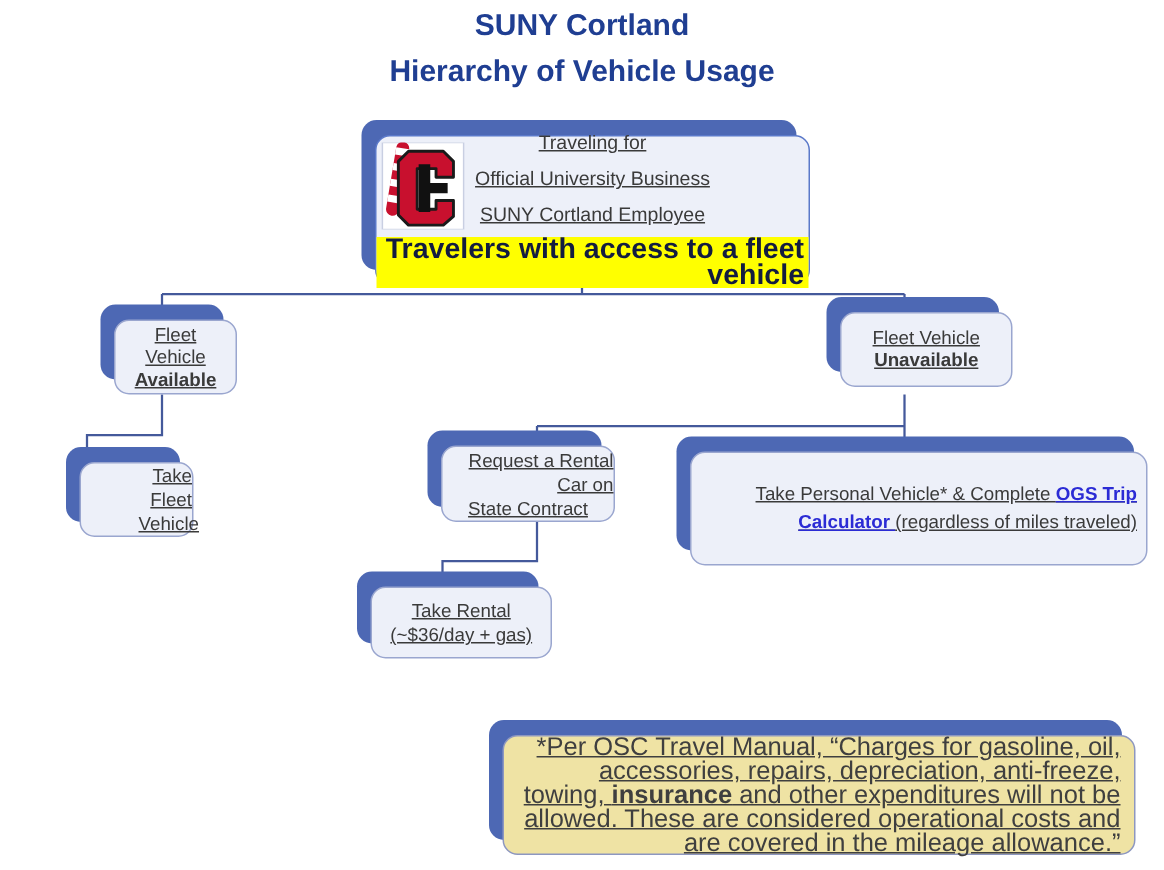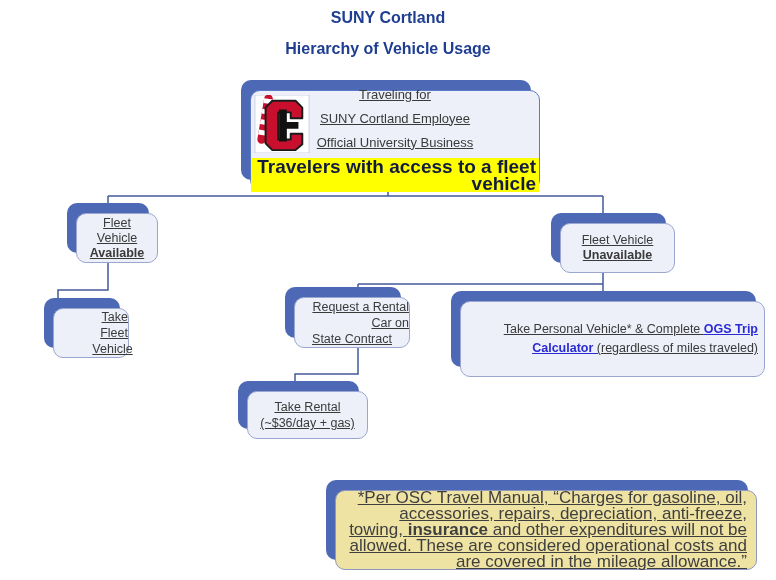--- a/index.html
+++ b/index.html
@@ -13,39 +13,39 @@
     --note-fill:#efe3a4;
     --logo-red:#c8102e;
   }
   html,body{margin:0;padding:0;background:#fff;}
   #canvas{
     position:relative;width:776px;height:580px;background:#ffffff;overflow:hidden;
     font-family:"Liberation Sans","DejaVu Sans",sans-serif;
   }
   .title{
     position:absolute;top:2px;left:0;width:776px;text-align:center;z-index:2;
-    color:var(--title-text);font-size:16px;line-height:31px;font-weight:600;
+    color:var(--title-text);font-size:20px;line-height:31px;font-weight:600;
   }
   #connectors{position:absolute;left:0;top:0;z-index:0;color:var(--connector);}
   .node{
     position:absolute;z-index:1;box-sizing:border-box;
     background:var(--box-fill);border:1.4px solid var(--box-border);border-radius:10px;
     box-shadow:-9px -10px 0 var(--shadow-blue);
     display:flex;flex-direction:column;justify-content:center;align-items:center;
     text-align:right;color:#3a3a3a;font-size:12.5px;line-height:16px;text-decoration:underline;
   }
   #n-root{left:250px;top:90px;width:290px;height:100px;border-color:#5b79c9;line-height:24px;font-size:13px;}
   #n-root .hl{
     display:inline-block;background:var(--highlight-bg);color:#131c40;font-weight:bold;
     font-size:19px;line-height:17px;padding:0 3px;margin-top:3px;
   }
   .logo{position:absolute;left:3px;top:4px;width:56px;height:58px;}
   #n-available{left:76px;top:213px;width:82px;height:50px;line-height:15px;font-size:12.5px;}
   #n-takefleet{left:53px;top:308px;width:76px;height:50px;padding-left:43px;}
-  #n-unavailable{left:560px;top:223px;width:115px;height:50px;line-height:15px;}
+  #n-unavailable{left:560px;top:208px;width:115px;height:50px;line-height:15px;}
   #n-request{left:294px;top:297px;width:116px;height:51px;}
   #n-personal{left:460px;top:301px;width:305px;height:76px;font-size:12.5px;line-height:19px;padding:0 6px;}
   #n-personal .line2{white-space:nowrap;font-size:12px;margin-top:4px;}
   #n-personal a{color:var(--link-blue);font-weight:bold;text-decoration:underline;}
   #n-takerental{left:247px;top:391px;width:121px;height:48px;}
   #n-note{
     left:335px;top:490px;width:422px;height:80px;background:var(--note-fill);
     border-color:#8d97c0;color:#3f3f3f;font-size:17px;line-height:16px;padding:0 9px;
   }
   .b{font-weight:bold;}
@@ -69,22 +69,22 @@
 
   <div class="node" id="n-root">
     <svg class="logo" viewBox="0 0 56 60">
       <rect x="0" y="0" width="56" height="60" fill="#ffffff" stroke="#c9cfe2" stroke-width="1"></rect>
       <line x1="14" y1="4" x2="7" y2="46" stroke="#c8102e" stroke-width="9" stroke-linecap="round"></line>
       <line x1="14" y1="4" x2="7" y2="46" stroke="#ffffff" stroke-width="9" stroke-linecap="butt" stroke-dasharray="5 6"></line>
       <path d="M18 6 H42 L49 13 V24 H37 V18 H24 V46 H37 V40 H49 V51 L42 57 H18 L11 50 V13 Z" fill="#c8102e" stroke="#1a1a1a" stroke-width="2" stroke-linejoin="round"></path>
       <path d="M25 15 h8 v13 h12 v7 h-12 v13 h-8 z" fill="#111111"></path>
     </svg>
     <div>Traveling for</div>
+    <div>Official University Business</div>
     <div>SUNY Cortland Employee</div>
-    <div>Official University Business</div>
     <div><span class="hl">Travelers with access to a fleet vehicle</span></div>
   </div>
 
   <div class="node" id="n-available">
     <div>Fleet</div>
     <div>Vehicle</div>
     <div class="b">Available</div>
   </div>
 
   <div class="node" id="n-takefleet">

